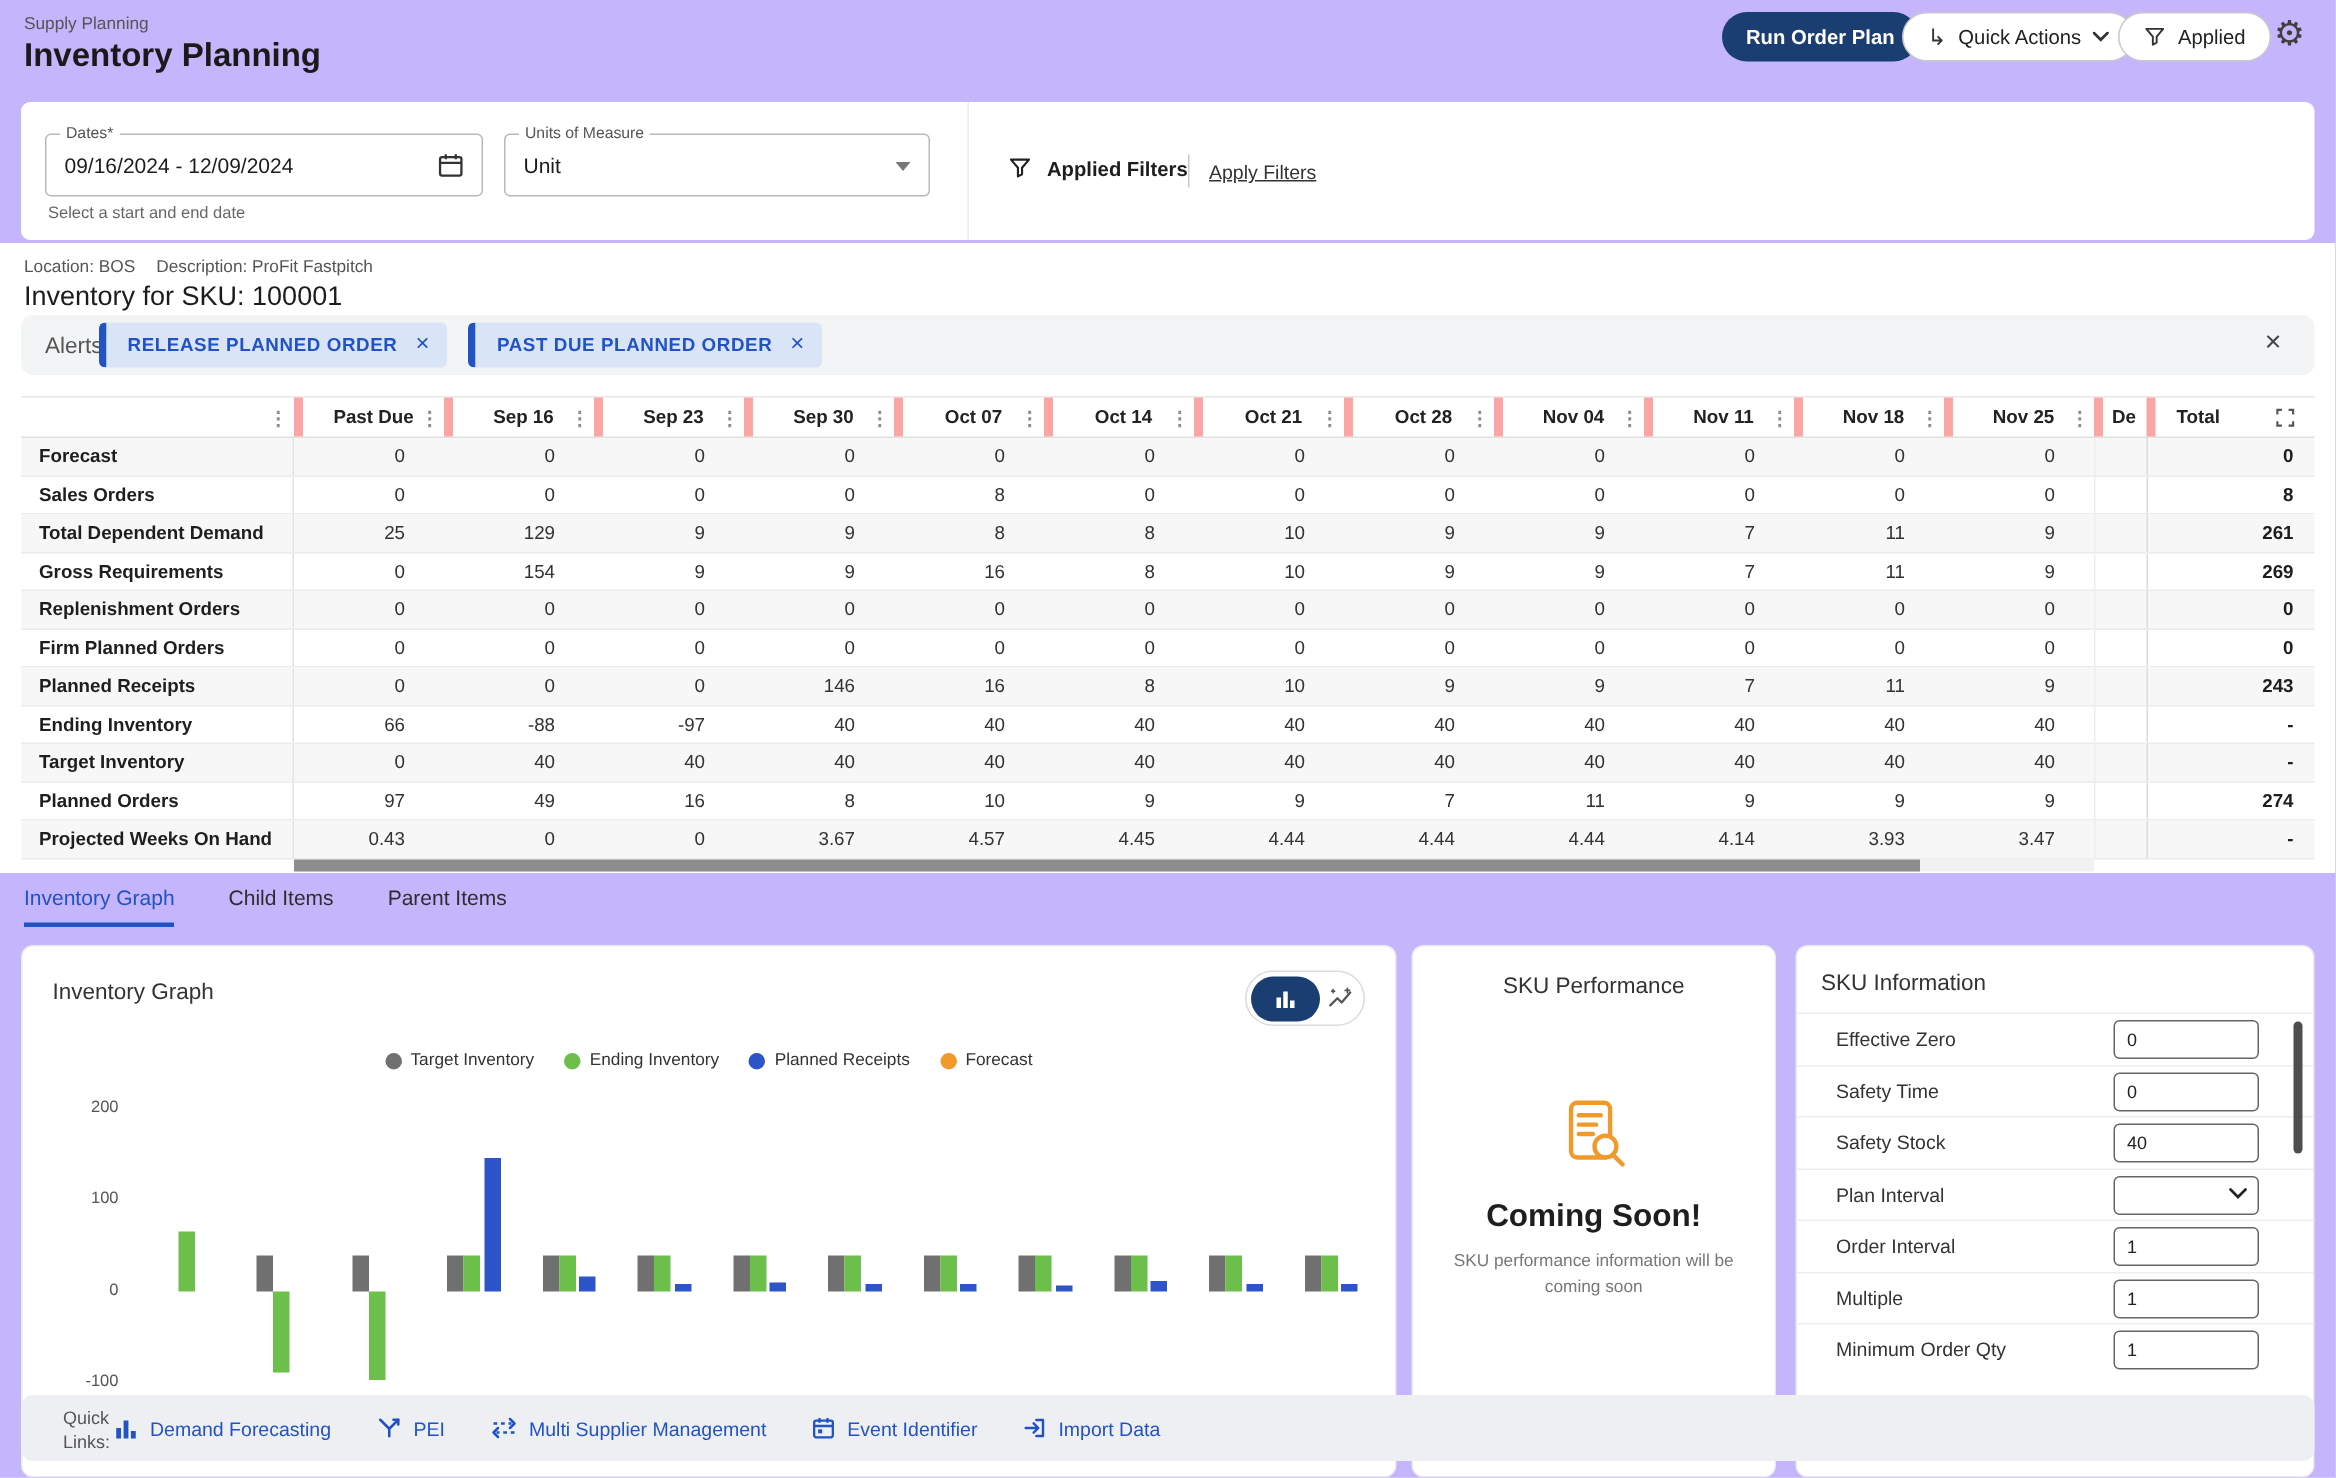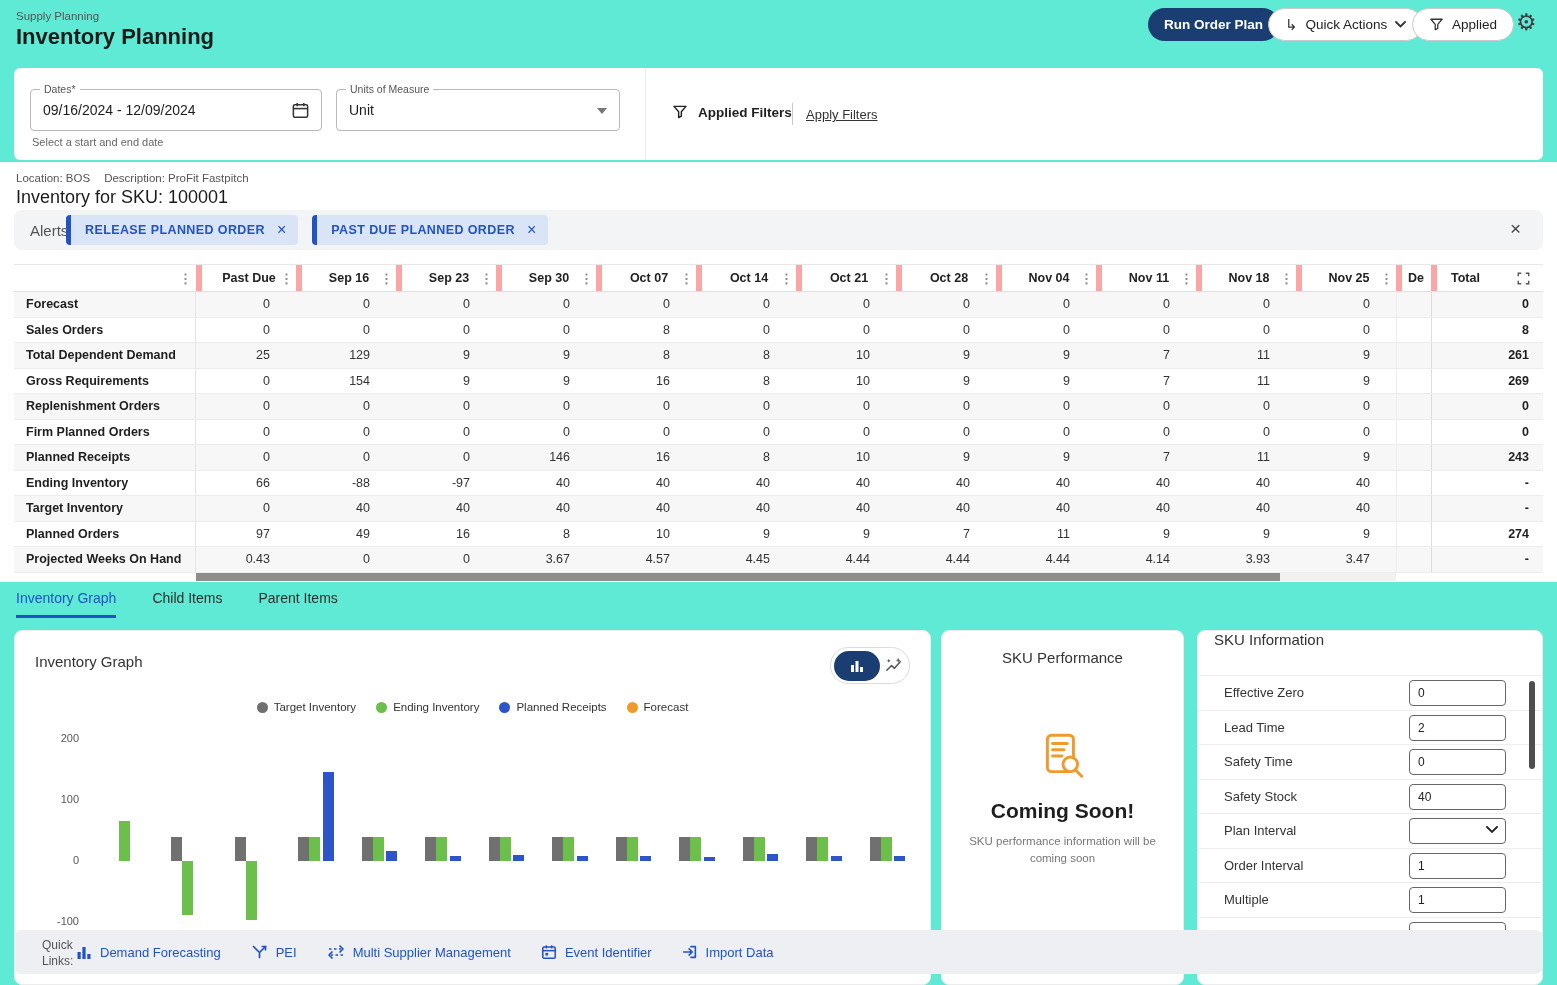--- a/index.html
+++ b/index.html
@@ -1,18 +1,18 @@
 <!DOCTYPE html>
 <html><head>
 <meta charset="utf-8">
 <style>
   * { margin:0; padding:0; box-sizing:border-box; }
   html,body { width:1557px; height:985px; }
   body { font-family:"Liberation Sans", sans-serif; background:#f4f5f7; color:#222; }
-  #app { position:relative; width:1557px; height:985px; overflow:hidden; background:#5eead4; }
+  #app { position:relative; width:1557px; height:985px; overflow:hidden; background:#c4b5fd; }
 
   
   .breadcrumb { position:absolute; left:16px; top:10px; font-size:11.5px; color:#555; }
   .page-title { position:absolute; left:16px; top:24px; font-size:22px; font-weight:700; color:#1a1a1a; }
   .hdr-btn { position:absolute; top:8px; height:33px; display:flex; align-items:center; gap:8px;
              border-radius:17px; padding:0 16px; font-size:13.5px; cursor:pointer; }
   .btn-primary { background:#1b3e72; color:#fff; font-weight:600; border:none; }
   .btn-outline { background:#fff; color:#222; border:1px solid #c9c9cc; font-weight:500; }
   .gear { position:absolute; top:11px; left:1516px; font-size:23px; color:#3f3f3f; cursor:pointer; line-height:1; }
 
@@ -90,21 +90,21 @@
   .ytick { position:absolute; width:36px; text-align:right; font-size:11px; color:#555; }
   .bar { position:absolute; width:11px; }
 
   
   .perf-title { position:absolute; width:100%; top:18px; text-align:center; font-size:15px; font-weight:500; color:#333; }
   .perf-icon { position:absolute; left:50%; top:100px; transform:translateX(-50%); }
   .perf-head { position:absolute; width:100%; top:168px; text-align:center; font-size:21px; font-weight:700; color:#1e1e1e; }
   .perf-msg { position:absolute; left:50%; top:202px; transform:translateX(-50%); width:215px; text-align:center; font-size:11.5px; color:#777; line-height:1.5; }
 
   
-  .info-title { position:absolute; left:16px; top:0; font-size:15px; font-weight:500; color:#333; }
+  .info-title { position:absolute; left:16px; top:16px; font-size:15px; font-weight:500; color:#333; }
   .info-rows { position:absolute; left:0; top:44px; width:100%; }
   .info-row { position:relative; height:34.5px; border-top:1px solid #eee; display:flex; align-items:center; }
   .info-row .ilabel { padding-left:26px; font-size:13px; color:#333; }
   .info-input { position:absolute; right:36px; top:4px; width:97px; height:26px; border:1px solid #666; border-radius:4px;
                 font-size:12px; padding:0 8px; color:#222; background:#fff; display:flex; align-items:center; }
   .info-input.sel { cursor:pointer; }
   .info-input .chev { position:absolute; right:7px; top:7px; }
   .vscroll-thumb { position:absolute; right:7px; top:50px; width:6px; height:88px; background:#4e4e4e; border-radius:3px; cursor:pointer; }
 
   
@@ -549,26 +549,20 @@
   <div class="card info-card">
     <div class="info-title">SKU Information</div>
     <div class="info-rows" id="infoRows">
         <div class="info-row">
           <span class="ilabel">Effective Zero</span>
           <div class="info-input">
             <span>0</span>
           </div>
         </div>
         <div class="info-row">
-          <span class="ilabel">Lead Time</span>
-          <div class="info-input">
-            <span>2</span>
-          </div>
-        </div>
-        <div class="info-row">
           <span class="ilabel">Safety Time</span>
           <div class="info-input">
             <span>0</span>
           </div>
         </div>
         <div class="info-row">
           <span class="ilabel">Safety Stock</span>
           <div class="info-input">
             <span>40</span>
           </div>

